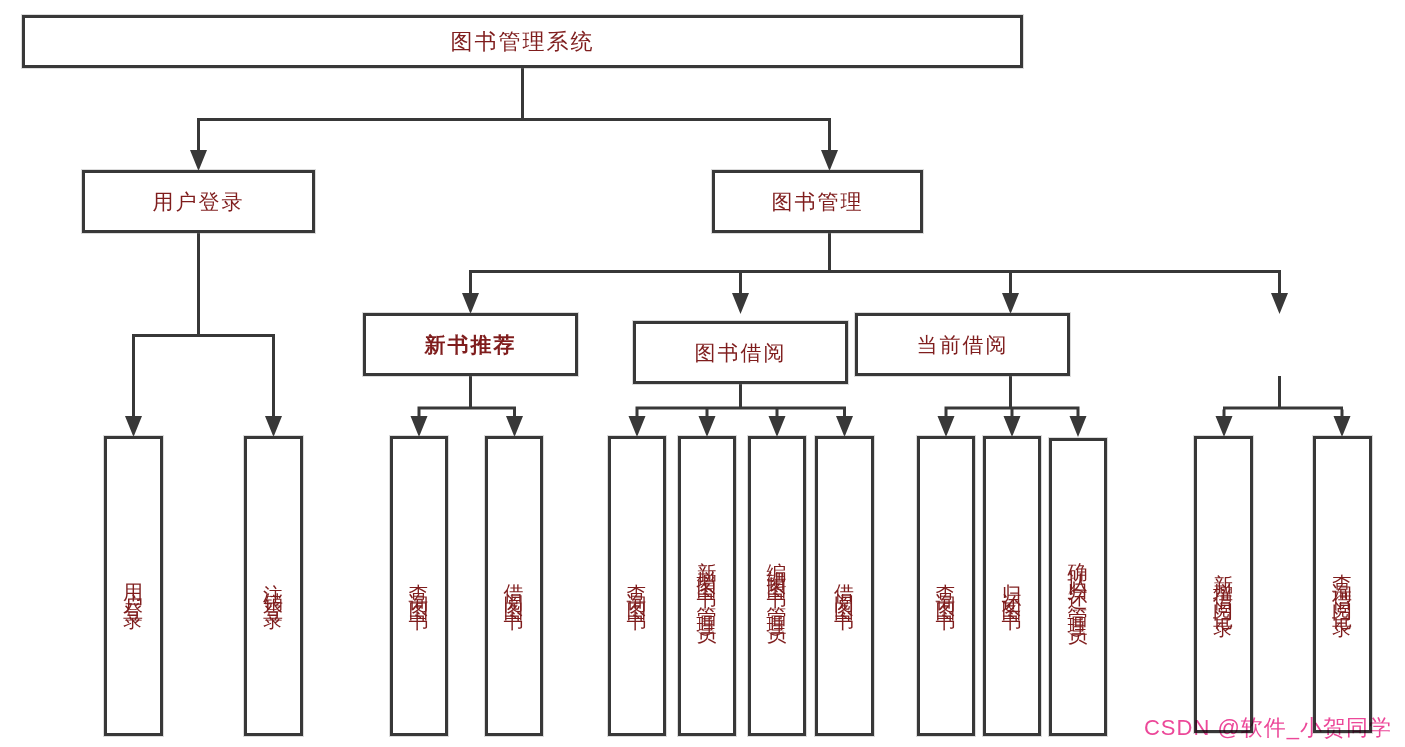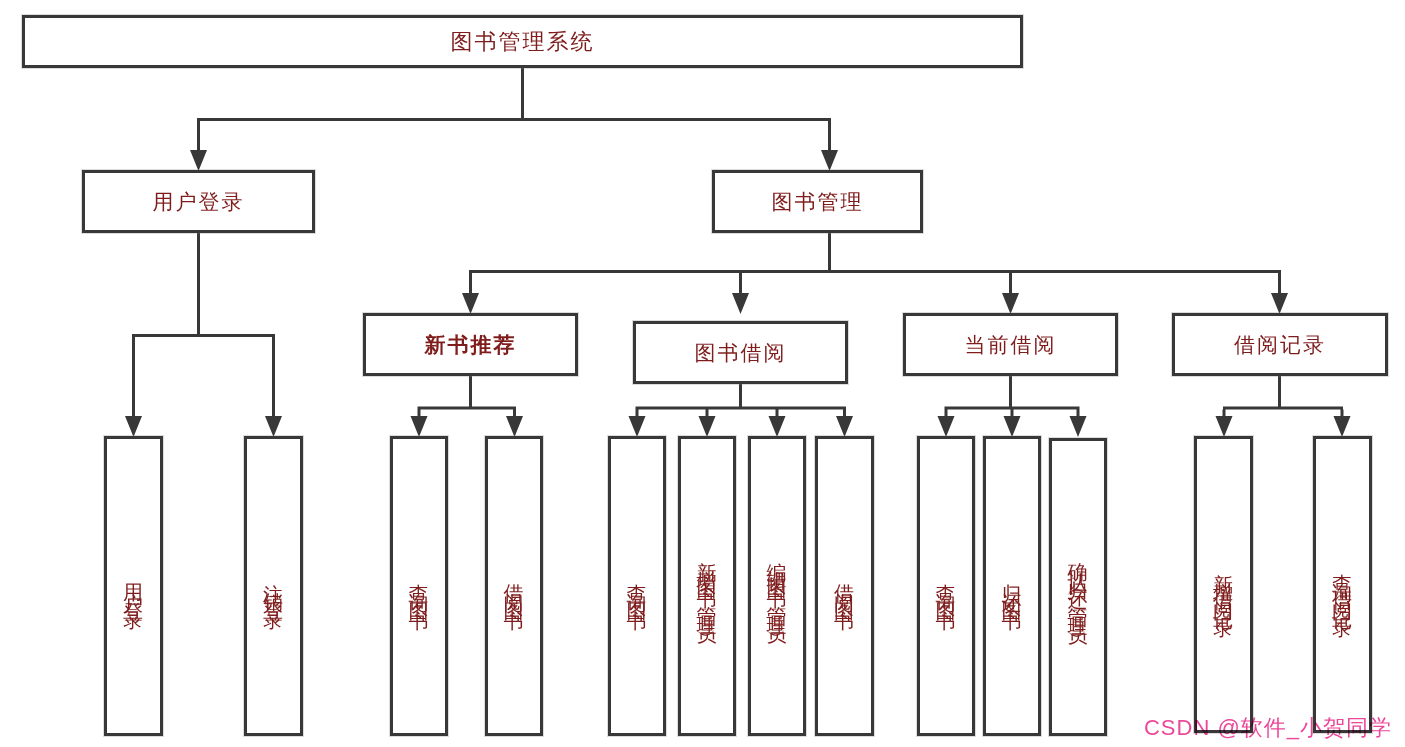--- a/index.html
+++ b/index.html
@@ -123,25 +123,22 @@
   <div class="node" style="left:712px; top:170px; width:211px; height:63px;text-align:right;">
     <span class="hlabel">图书管理</span>
   </div>
 
   <div class="node" style="left:363px; top:313px; width:215px; height:63px;font-weight:bold;">
     <span class="hlabel">新书推荐</span>
   </div>
   <div class="node" style="left:633px; top:313px; width:215px; height:63px;margin-top:8px;">
     <span class="hlabel">图书借阅</span>
   </div>
-  <div class="node" style="left:903px; top:313px; width:215px; height:63px;">
+  <div class="node" style="left:855px; top:313px; width:215px; height:63px;">
     <span class="hlabel">当前借阅</span>
-  </div>
-  <div class="node" style="left:1172px; top:313px; width:216px; height:63px;">
-    <span class="hlabel">借阅记录</span>
   </div>
 
   <div class="node leaf" style="left:104px; top:436px; width:59px; height:300px;">
     <span class="vtext">用户登录</span>
   </div>
   <div class="node leaf" style="left:244px; top:436px; width:59px; height:300px;">
     <span class="vtext">注销登录</span>
   </div>
 
   <div class="node leaf" style="left:390px; top:436px; width:58px; height:300px;">

